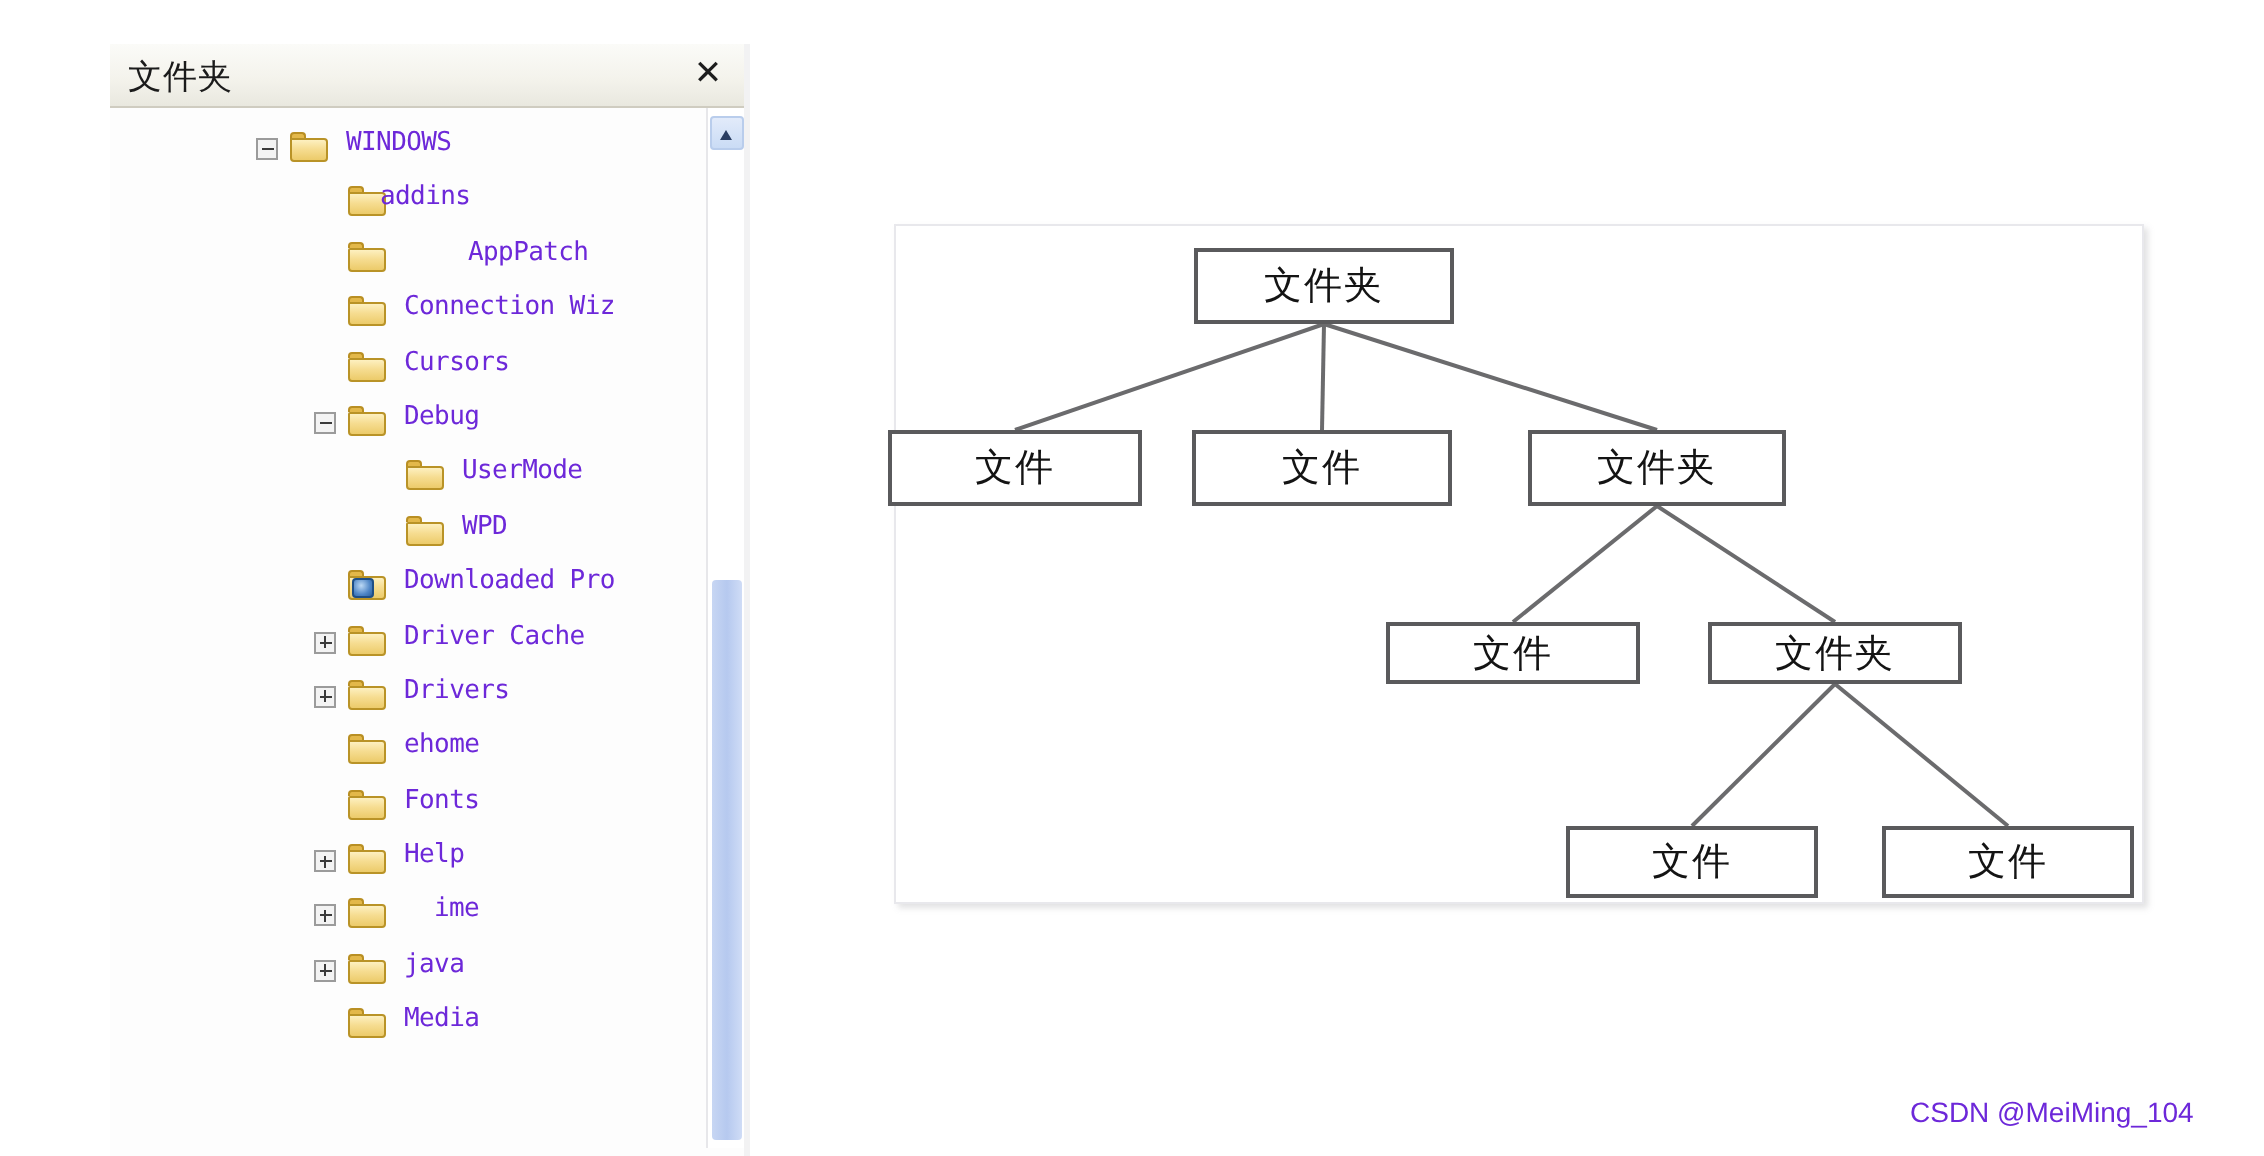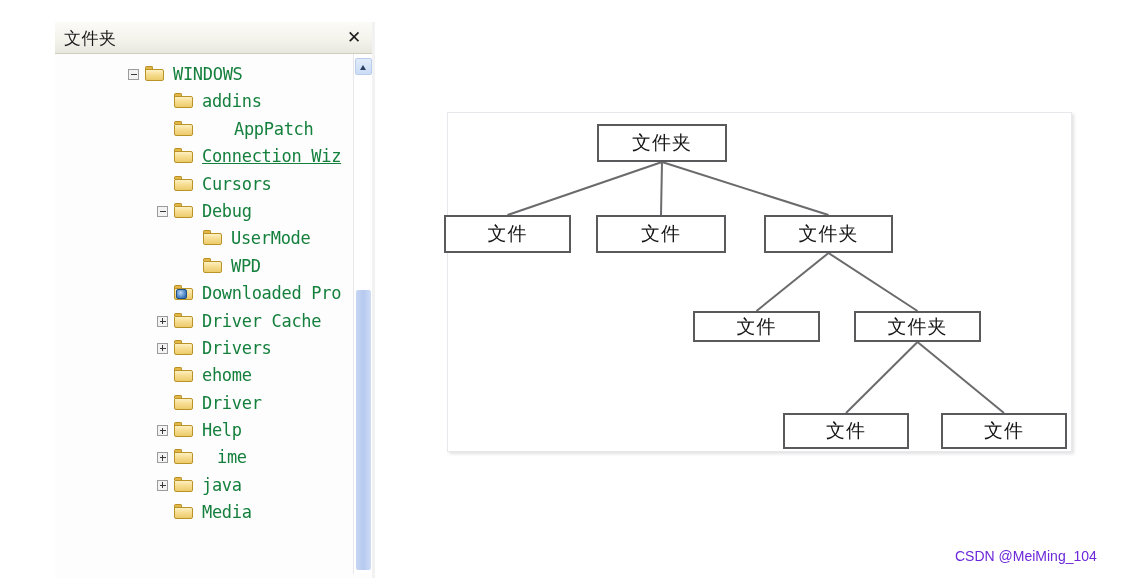--- a/index.html
+++ b/index.html
@@ -149,22 +149,22 @@
     background: radial-gradient(circle at 40% 35%, #bcd9f5 0%, #4f86c6 60%, #2c5f9e 100%);
     border: 1px solid #1f4f86;
     border-radius: 2px;
     box-sizing: border-box;
   }
 
   .tree-label {
     position: absolute;
     top: 2px;
     font-family: "DejaVu Sans Mono", monospace;
-    font-size: 17px;
-    color: #15803d;
+    font-size: 13px;
+    color: #6d28d9;
     letter-spacing: -0.3px;
   }
 
   
   #tree-scrollbar {
     position: absolute;
     right: 3px;
     top: 0px;
     width: 19px;
     height: 520px;
@@ -273,35 +273,35 @@
             <div class="tab"></div>
             <div class="body"></div>
           </div>
           <div class="tree-label" style="left: 118px;">WINDOWS</div>
         </div>
         <div class="tree-row">
           <div class="folder-icon" style="left: 119px;">
             <div class="tab"></div>
             <div class="body"></div>
           </div>
-          <div class="tree-label" style="left: 147px;">addins</div>
+          <div class="tree-label" style="left: 135px;">addins</div>
         </div>
         <div class="tree-row">
           <div class="folder-icon" style="left: 119px;">
             <div class="tab"></div>
             <div class="body"></div>
           </div>
           <div class="tree-label" style="left: 147px; margin-left: 32px;">AppPatch</div>
         </div>
         <div class="tree-row">
           <div class="folder-icon" style="left: 119px;">
             <div class="tab"></div>
             <div class="body"></div>
           </div>
-          <div class="tree-label" style="left: 147px; text-decoration: underline;">Connection Wiz</div>
+          <div class="tree-label" style="left: 147px;">Connection Wiz</div>
         </div>
         <div class="tree-row">
           <div class="folder-icon" style="left: 119px;">
             <div class="tab"></div>
             <div class="body"></div>
           </div>
           <div class="tree-label" style="left: 147px;">Cursors</div>
         </div>
         <div class="tree-row">
           <div class="expander" style="left: 102px;"></div>
@@ -354,21 +354,21 @@
             <div class="tab"></div>
             <div class="body"></div>
           </div>
           <div class="tree-label" style="left: 147px;">ehome</div>
         </div>
         <div class="tree-row">
           <div class="folder-icon" style="left: 119px;">
             <div class="tab"></div>
             <div class="body"></div>
           </div>
-          <div class="tree-label" style="left: 147px;">Driver</div>
+          <div class="tree-label" style="left: 147px;">Fonts</div>
         </div>
         <div class="tree-row">
           <div class="expander plus" style="left: 102px;"></div>
           <div class="folder-icon" style="left: 119px;">
             <div class="tab"></div>
             <div class="body"></div>
           </div>
           <div class="tree-label" style="left: 147px;">Help</div>
         </div>
         <div class="tree-row">

